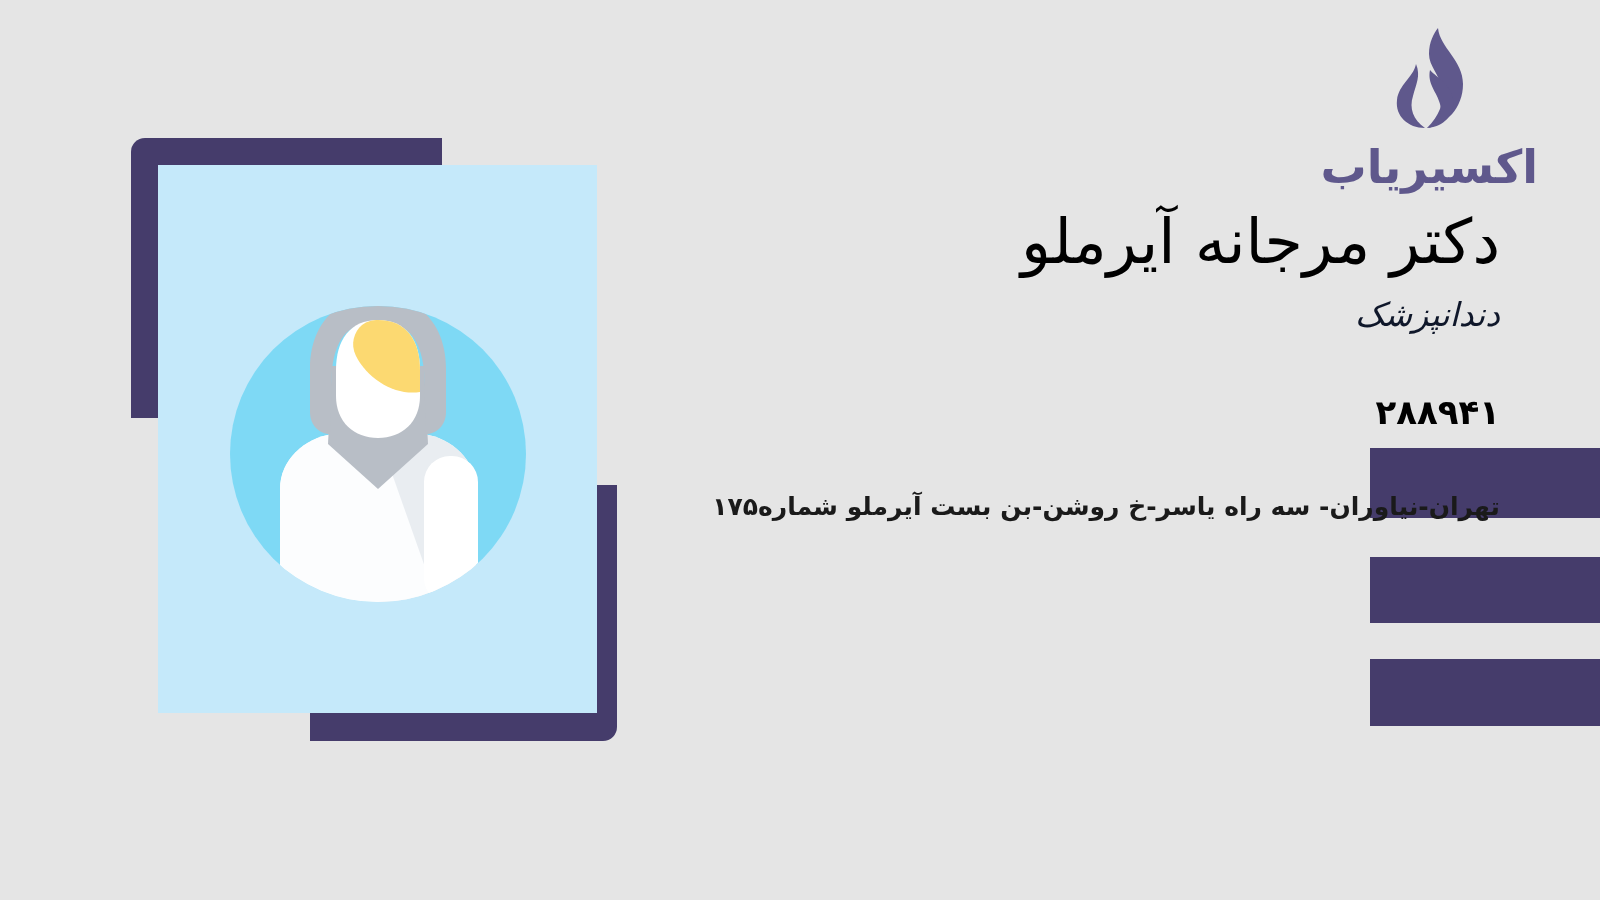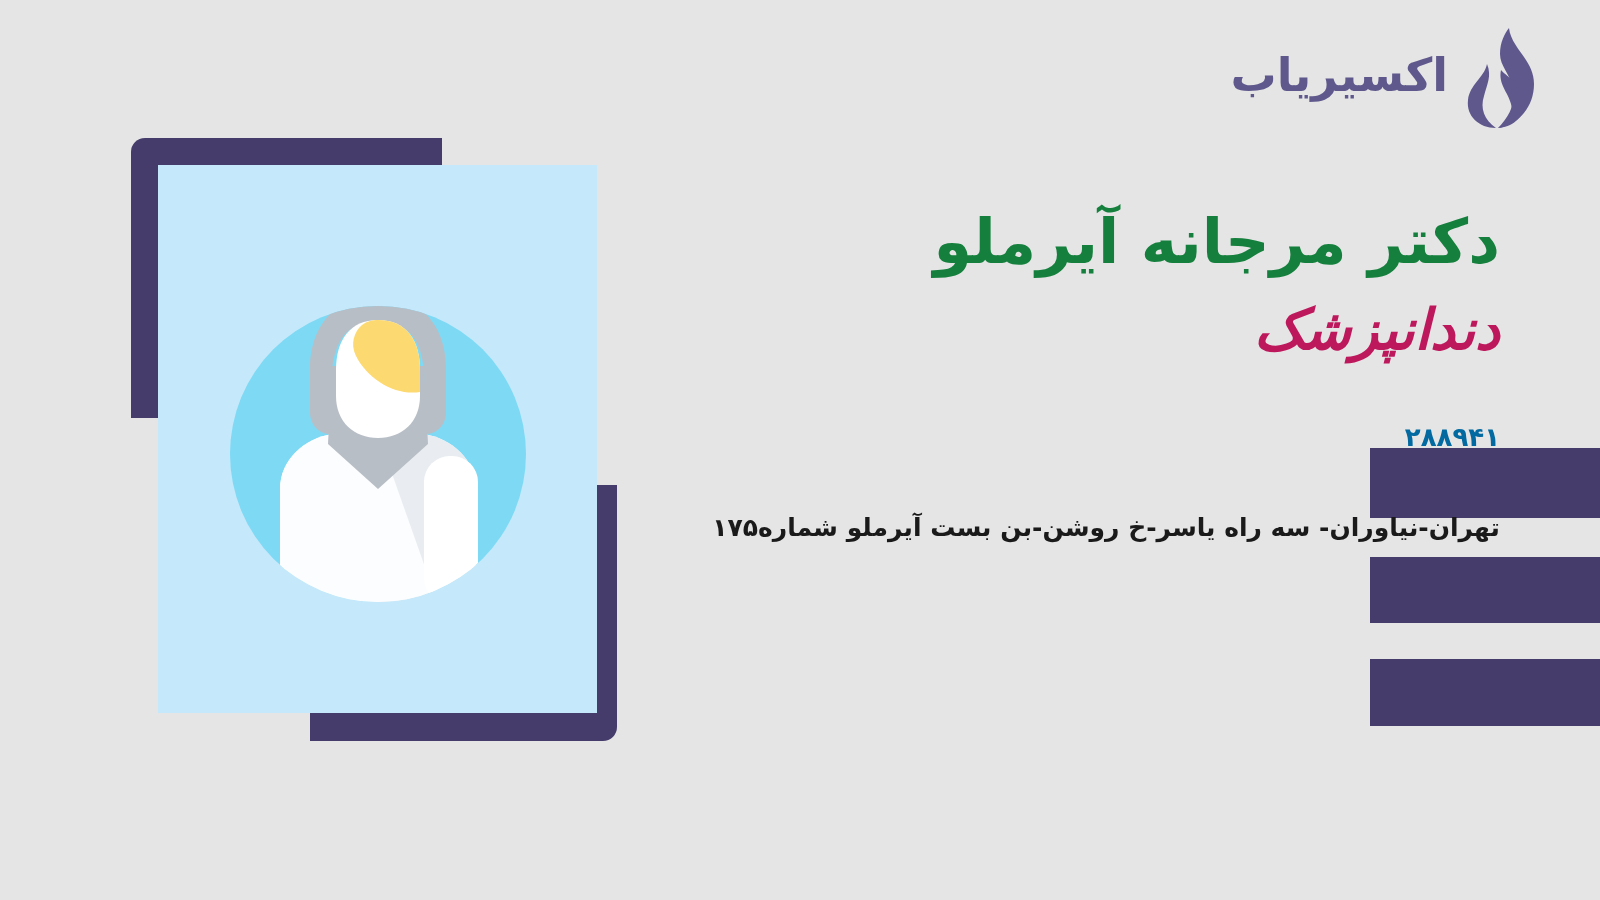--- a/index.html
+++ b/index.html
@@ -21,21 +21,21 @@
     inset: 0;
     background: #e5e5e5;
   }
 
   
   .brand {
     position: absolute;
     top: 26px;
     right: 62px;
     display: flex;
-    flex-direction: row;
+    flex-direction: column;
     align-items: center;
     gap: 14px;
     direction: rtl;
   }
   .brand-flame {
     width: 76px;
     height: 104px;
     display: block;
     flex: 0 0 auto;
   }
@@ -115,45 +115,45 @@
     position: absolute;
     right: 100px;
     top: 205px;
     width: 1000px;
     text-align: right;
     direction: rtl;
   }
   .doctor-name {
     font-family: "DejaVu Sans", "Liberation Sans", sans-serif;
     font-size: 62px;
-    font-weight: 700;
-    color: #15803d;
+    font-weight: 400;
+    color: #000000;
     line-height: 1.18;
     margin: 0;
     white-space: nowrap;
   }
   .specialty {
     font-family: "DejaVu Serif", "Liberation Serif", serif;
     font-style: italic;
-    font-size: 56px;
-    font-weight: 700;
-    color: #be185d;
+    font-size: 33px;
+    font-weight: 400;
+    color: #0f172a;
     line-height: 1.25;
     margin: 16px 0 0 0;
     white-space: nowrap;
   }
   .license-row {
     margin: 60px 0 0 0;
     padding-left: 250px;
   }
   .license-number {
     font-family: "DejaVu Sans", "Liberation Sans", sans-serif;
-    font-size: 26px;
+    font-size: 34px;
     font-weight: 700;
-    color: #0369a1;
+    color: #000000;
     line-height: 1;
     white-space: nowrap;
   }
   .address-row {
     margin: 62px 0 0 0;
     padding-left: 250px;
   }
   .address-text {
     font-family: "DejaVu Sans", "Liberation Sans", sans-serif;
     font-size: 25px;

